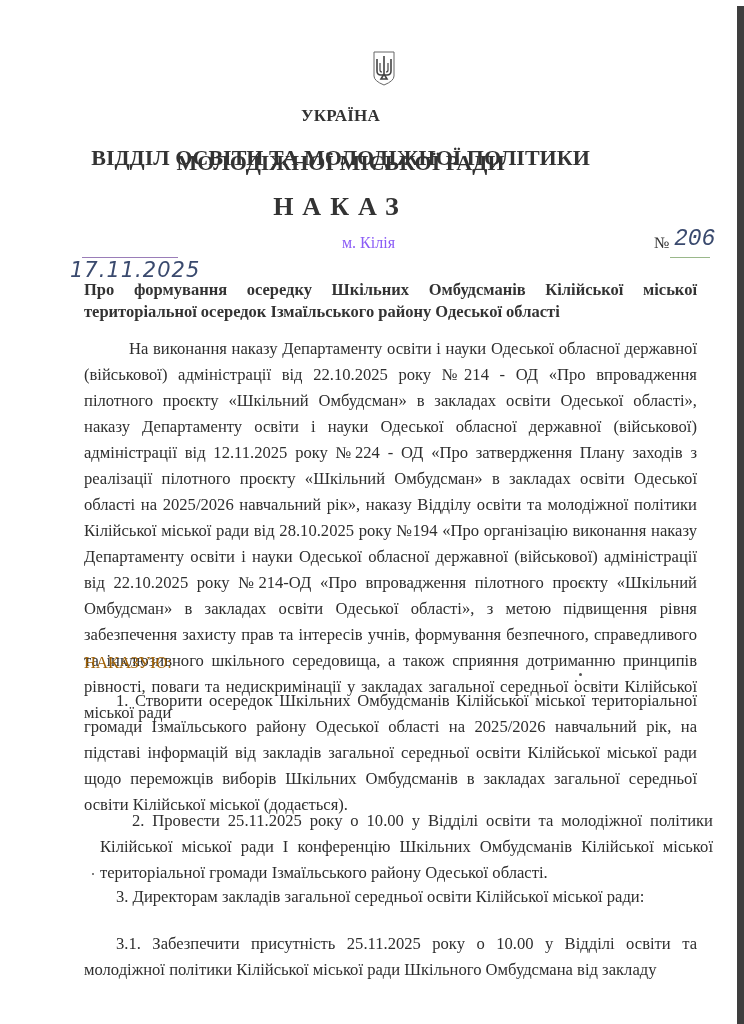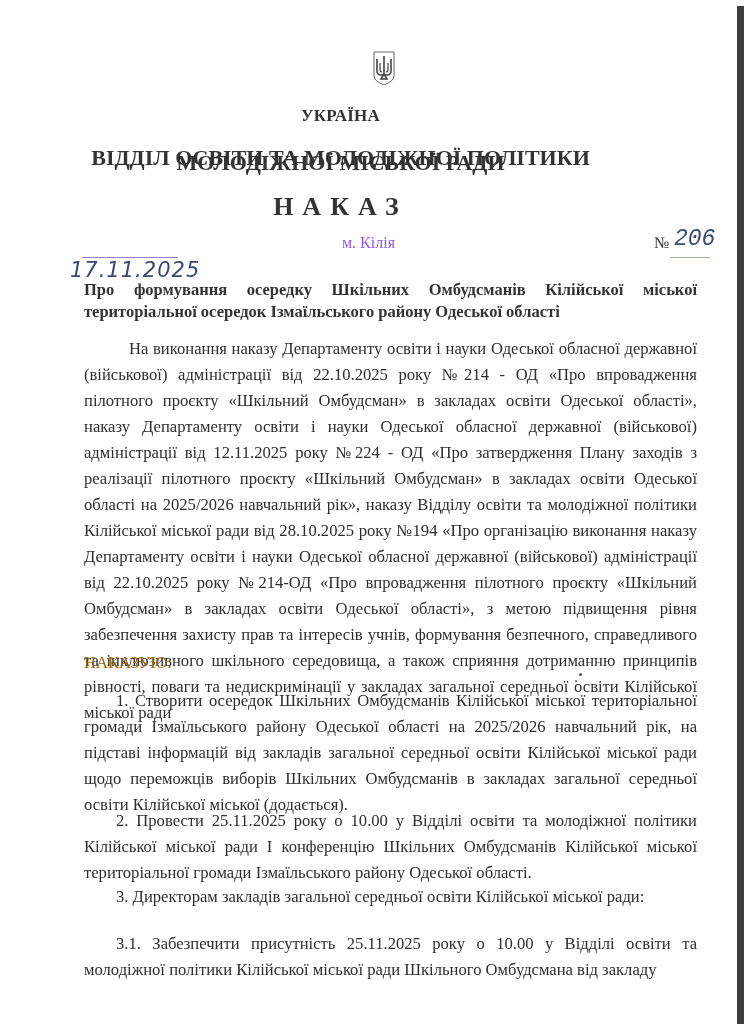--- a/index.html
+++ b/index.html
@@ -42,21 +42,21 @@
     text-align-last: left; color: #333;
   }
 
   .para {
     position: absolute; left: 84px; width: 613px; font-size: 16.6px; line-height: 26px;
     text-align: justify; color: #2e2e2e;
   }
   .intro { top: 336px; text-indent: 45px; }
   .ordering { position: absolute; left: 84px; top: 653px; font-size: 16.6px; color: #a16207; }
   .item1 { top: 688px; text-indent: 32px; }
-  .item2 { top: 808px; text-indent: 32px; }
+  .item2 { top: 808px; text-indent: 32px; margin-left: 16px; }
   .item3 { top: 884px; text-indent: 32px; }
   .item31 { top: 904px; text-indent: 32px; margin-top: 27px; }
 
   .speck { position: absolute; background: #555; border-radius: 50%; }
 </style>
 </head>
 <body>
 
 <div class="page">
 

